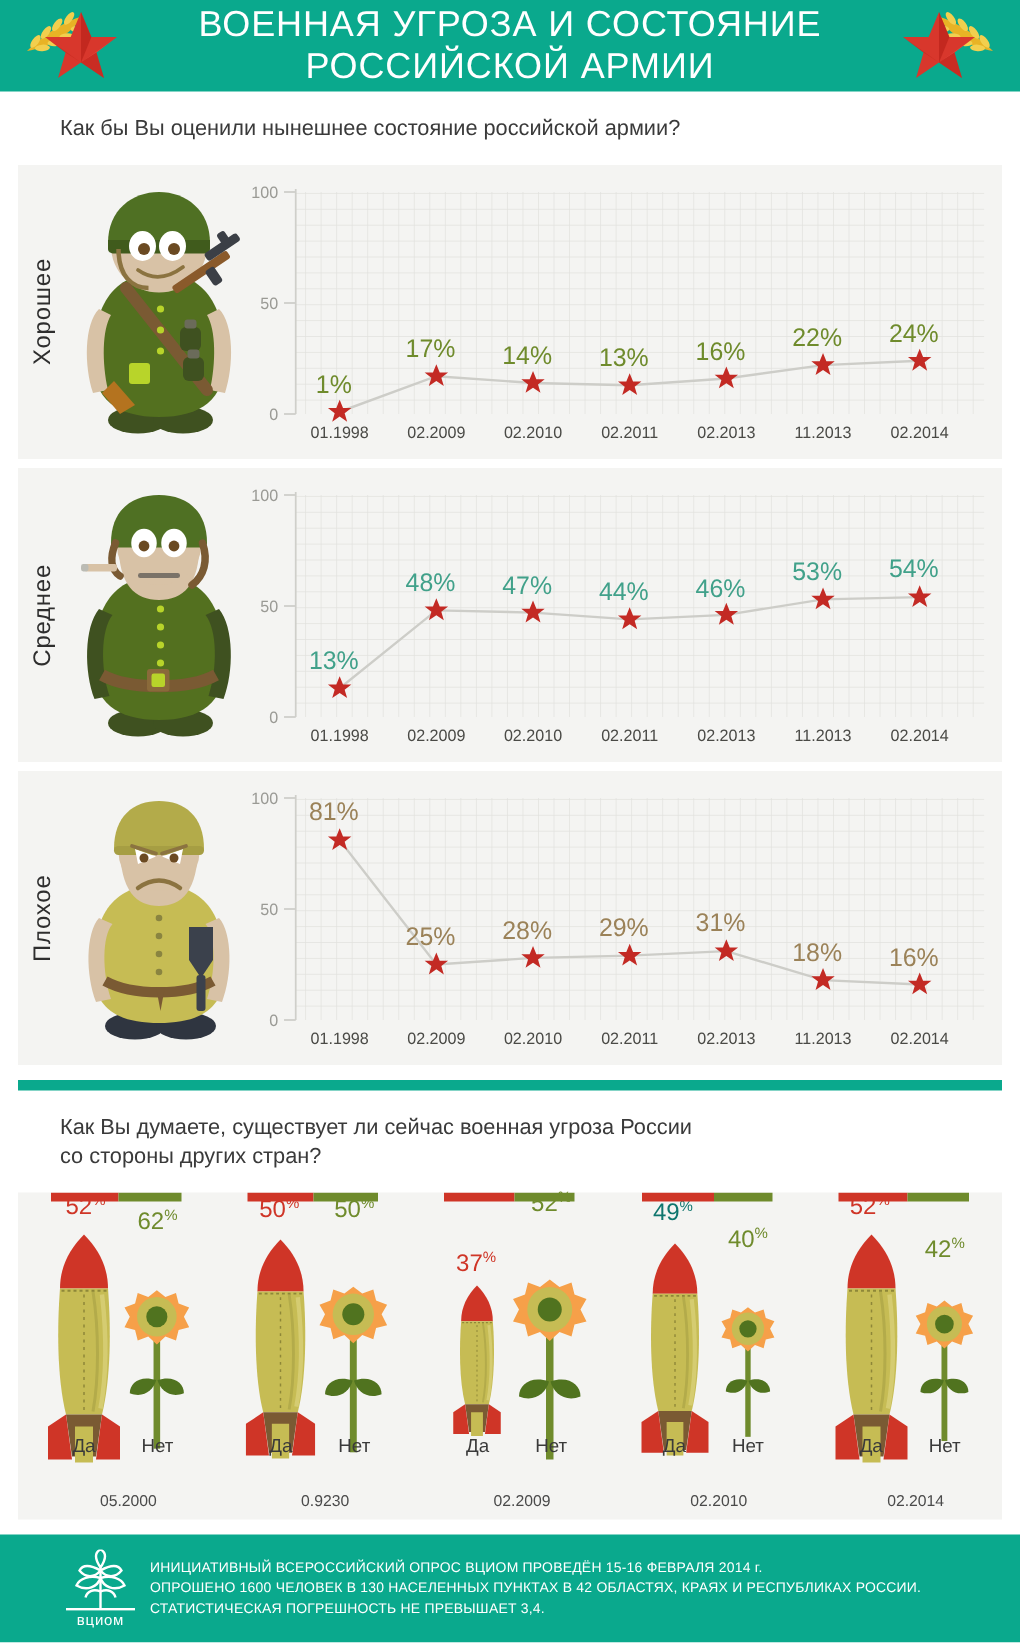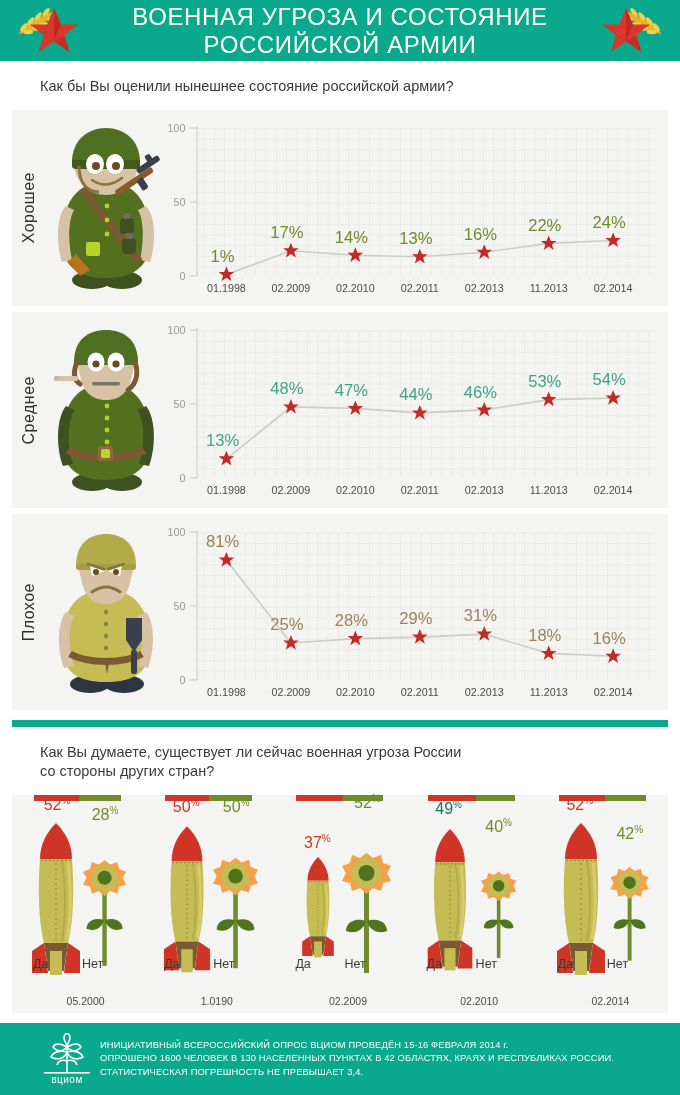--- a/index.html
+++ b/index.html
@@ -83,21 +83,21 @@
   }
   .bombs-row { display: flex; height: 100%; }
   .bomb-group { flex: 1; position: relative; }
   .bomb-group svg { position: absolute; left: 0; top: 0; }
   .bomb-group .gdate {
     position: absolute; bottom: 6px; left: 16px; right: 0;
     text-align: center; font-size: 10.5px; color: #4a4a4a;
   }
   .bomb-group .lbl-yes, .bomb-group .lbl-no {
     position: absolute; bottom: 42px;
-    font-size: 12.5px; color: #3a3a3a; width: 46px;
+    font-size: 12.5px; color: #3a3a3a; text-align: center; width: 46px;
   }
   .bomb-group .pct-yes, .bomb-group .pct-no {
     position: absolute; font-size: 16px; text-align: center; width: 58px;
   }
   .pct-sup { font-size: 10px; vertical-align: super; }
 
   
   .footer {
     position: absolute; left: 0; right: 0; bottom: 0;
     height: 72px; background: #0aa98d;
@@ -476,21 +476,21 @@
             <path d="M93 120 C105 116 113 122 113 130 C103 134 95 128 93 120 Z" fill="#50731f"></path>
             <path d="M92.5 52 L99 57 L107 54 L109 62 L117 65 L113 72 L117 80 L109 82 L107 90 L99 87 L92.5 93 L86 87 L78 90 L76 82 L68 80 L72 72 L68 65 L76 62 L78 54 L86 57 Z" fill="#f6a049"></path>
             <circle cx="92.5" cy="72" r="15" fill="#c6bc54"></circle>
             <circle cx="92.5" cy="72" r="8" fill="#50731f"></circle>
           </g>
         </svg>
         <div class="pct-yes" style="left:16px; top:0px; color:#cf3527;">
           <span>52</span><span class="pct-sup">%</span>
         </div>
         <div class="pct-no" style="left:64px; top:10px; color:#6f8b2c;">
-          <span>28</span><span class="pct-sup">%</span>
+          <span>62</span><span class="pct-sup">%</span>
         </div>
         <div class="lbl-yes" style="left:21px;">Да</div>
         <div class="lbl-no" style="left:70px;">Нет</div>
         <svg width="131" height="8" style="position:absolute; bottom:24px; left:0;" aria-hidden="true">
           <rect x="22" y="0" width="45" height="6" fill="#cf3527"></rect>
           <rect x="67" y="0" width="42" height="6" fill="#6f8b2c"></rect>
         </svg>
         <div class="gdate">05.2000</div>
       </div>
 
@@ -522,21 +522,21 @@
         </div>
         <div class="pct-no" style="left:64px; top:2px; color:#6f8b2c;">
           <span>50</span><span class="pct-sup">%</span>
         </div>
         <div class="lbl-yes" style="left:21px;">Да</div>
         <div class="lbl-no" style="left:70px;">Нет</div>
         <svg width="131" height="8" style="position:absolute; bottom:24px; left:0;" aria-hidden="true">
           <rect x="22" y="0" width="44" height="6" fill="#cf3527"></rect>
           <rect x="66" y="0" width="43" height="6" fill="#6f8b2c"></rect>
         </svg>
-        <div class="gdate">1.0190</div>
+        <div class="gdate">0.9230</div>
       </div>
 
       <div class="bomb-group">
         <svg width="131" height="180" viewBox="0 0 131 180" aria-hidden="true" style="left:0;top:6px;">
           <g transform="translate(44,122) scale(0.66) translate(-44,-122)">
             <path d="M44 22 C54 32 60 44 60 58 L28 58 C28 44 34 32 44 22 Z" fill="#cf3527"></path>
             <path d="M28 58 L60 58 C62 84 62 118 56 142 L32 142 C26 118 26 84 28 58 Z" fill="#c6bc54"></path>
             <path d="M50 60 C54 86 54 118 50 140" stroke="#b3ab4a" stroke-width="2" fill="none"></path>
             <path d="M56 62 C59 88 59 116 55 138" stroke="#d8cf78" stroke-width="3" fill="none" opacity="0.8"></path>
             <line x1="29" y1="59.5" x2="59" y2="59.5" stroke="#8e8738" stroke-width="1.2" stroke-dasharray="2,2"></line>

